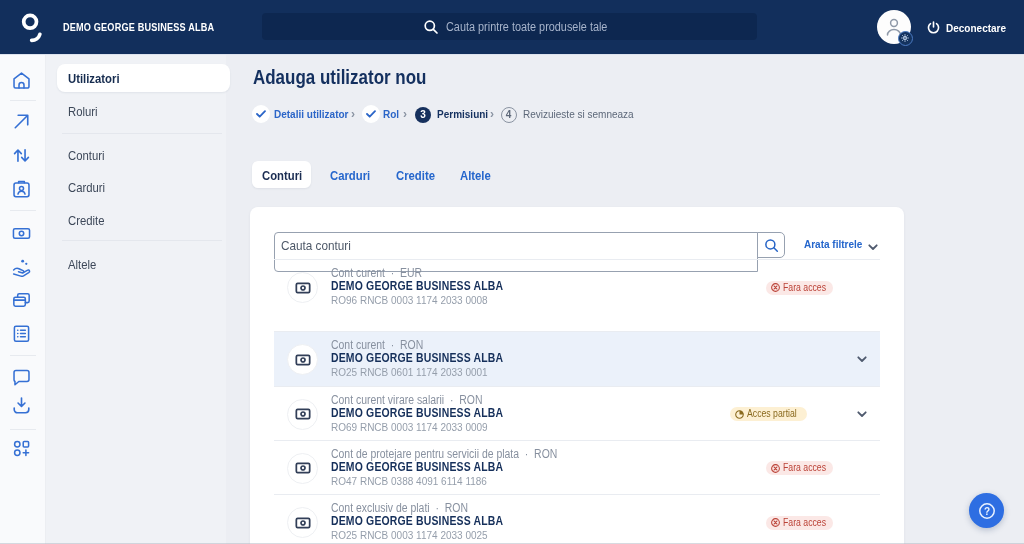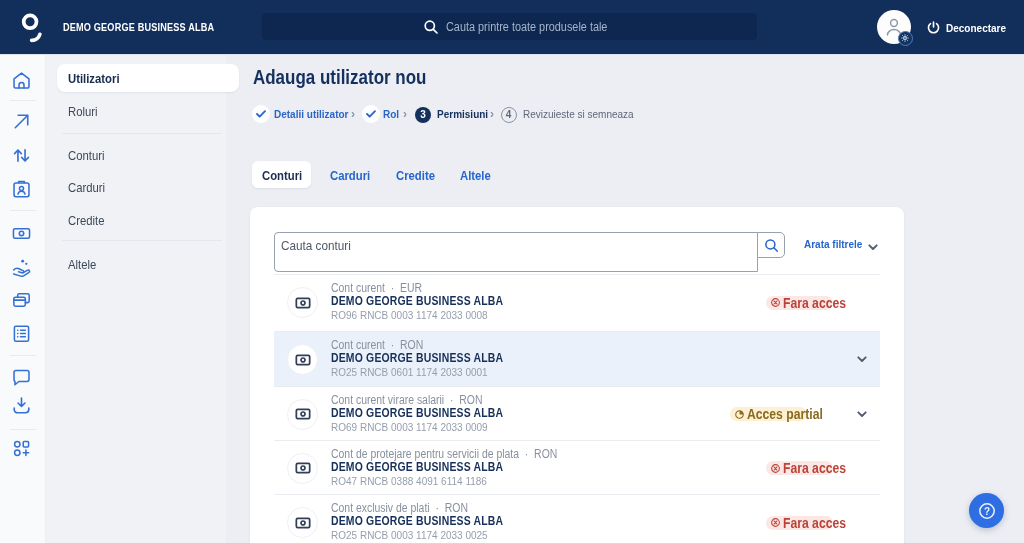--- a/index.html
+++ b/index.html
@@ -20,21 +20,21 @@
   .avbadge{position:absolute;left:898px;top:31px;width:15px;height:15px;border-radius:50%;
            background:#14335f;border:1.5px solid #4a7ac2;box-sizing:border-box;}
   
   .rail{position:absolute;left:0;top:54px;width:46px;height:490px;background:#f9fafc;
         border-right:1px solid #eceef2;box-sizing:border-box;}
   .rdiv{position:absolute;left:10px;width:26px;height:1px;background:#e7eaef;}
   .ricon{position:absolute;left:10px;width:23px;height:23px;}
   
   .menu{position:absolute;left:46px;top:54px;width:180px;height:490px;background:#f0f2f6;}
   .pill{position:absolute;left:11px;top:10px;width:173px;height:28px;background:#fff;
-        border-radius:8px;box-shadow:0 1px 2px rgba(40,60,90,.08);padding-left:9px;}
+        border-radius:8px;box-shadow:0 1px 2px rgba(40,60,90,.08);}
   .pill span{position:absolute;left:11px;top:7px;font-size:13px;font-weight:bold;color:#162c4f;}
   .mitem{position:absolute;left:22px;font-size:13px;color:#3d4859;height:15px;line-height:15px;}
   .mdiv{position:absolute;left:16px;width:160px;height:1px;background:#e4e7ed;}
   
   .title{position:absolute;left:253px;top:66px;font-size:19.5px;font-weight:bold;color:#14305f;}
   .step{position:absolute;top:107px;height:15px;line-height:15px;font-size:11.5px;}
   .sep{color:#8b94a3;font-size:12px;font-weight:bold;transform:none;}
   .banner{position:absolute;left:254px;top:133px;width:649px;height:19px;background:#e4edf8;
           border:1px solid #86abd8;border-radius:4px;box-sizing:border-box;}
   .banner .txt{position:absolute;left:23px;top:3px;font-size:11.5px;color:#1c3a66;}
@@ -53,21 +53,21 @@
         border-radius:0 5px 5px 0;box-sizing:border-box;background:#fff;}
   .filters{position:absolute;left:554px;top:31px;font-size:11.5px;font-weight:bold;color:#2566cc;}
   
   .row{position:absolute;left:24px;width:606px;height:54px;border-top:1px solid #e9ecf1;}
   .row.hl{background:#ebf1fa;text-decoration:underline;}
   .ricirc{position:absolute;left:13px;top:12px;width:31px;height:31px;border-radius:50%;
           background:#fff;border:1px solid #eef0f3;box-sizing:border-box;}
   .rl1{position:absolute;left:57px;top:6px;font-size:12px;color:#87909f;}
   .rl2{position:absolute;left:57px;top:19px;font-size:12px;font-weight:bold;color:#152f5a;letter-spacing:.2px;}
   .rl3{position:absolute;left:57px;top:34px;font-size:11.5px;color:#959eab;}
-  .badge{position:absolute;top:20.5px;height:14px;border-radius:7px;font-size:14px;font-weight:bold;
+  .badge{position:absolute;top:20.5px;height:14px;border-radius:7px;font-size:10px;font-weight:normal;
          line-height:14px;white-space:nowrap;}
   .badge.red{background:#fbe8e6;color:#bb4237;}
   .badge.yel{background:#fdf0d3;color:#8a6a1f;}
   .badge .bt{position:absolute;left:17px;top:0;transform:scaleX(.87);transform-origin:0 50%;}
   .rowchev{position:absolute;left:583px;top:24px;}
 </style>
 </head>
 <body>
 <div class="app">
 
@@ -226,21 +226,21 @@
       <svg class="abs" style="left:6px;top:5px" width="15" height="15" viewBox="0 0 16 16">
         <circle cx="6.8" cy="6.8" r="4.8" fill="none" stroke="#2563c6" stroke-width="1.6"></circle>
         <path d="M10.5 10.5 L14.2 14.2" stroke="#2563c6" stroke-width="1.6" stroke-linecap="round"></path>
       </svg>
     </div>
     <div class="filters tx">Arata filtrele</div>
     <svg class="abs" style="left:618px;top:36.5px" width="10" height="7" viewBox="0 0 10 7">
       <path d="M1.3 1.3 L5 5 L8.7 1.3" fill="none" stroke="#4f5a6e" stroke-width="1.8" stroke-linecap="round" stroke-linejoin="round"></path>
     </svg>
 
-    <div class="row" style="top:67px">
+    <div class="row" style="top:52px">
       <div class="ricirc">
         <svg class="abs" style="left:7px;top:7.5px" width="16" height="14" viewBox="0 0 24 21">
           <rect x="2" y="3.5" width="20" height="14" rx="2" fill="none" stroke="#323f58" stroke-width="2.6"></rect>
           <circle cx="12" cy="10.5" r="3" fill="none" stroke="#323f58" stroke-width="2.6"></circle>
         </svg>
       </div>
       <div class="rl1 tx">Cont curent&nbsp; · &nbsp;EUR</div>
       <div class="rl2 tx">DEMO GEORGE BUSINESS ALBA</div>
       <div class="rl3 tx">RO96 RNCB 0003 1174 2033 0008</div>
       <div class="badge red" style="left:491.5px;width:67px">

